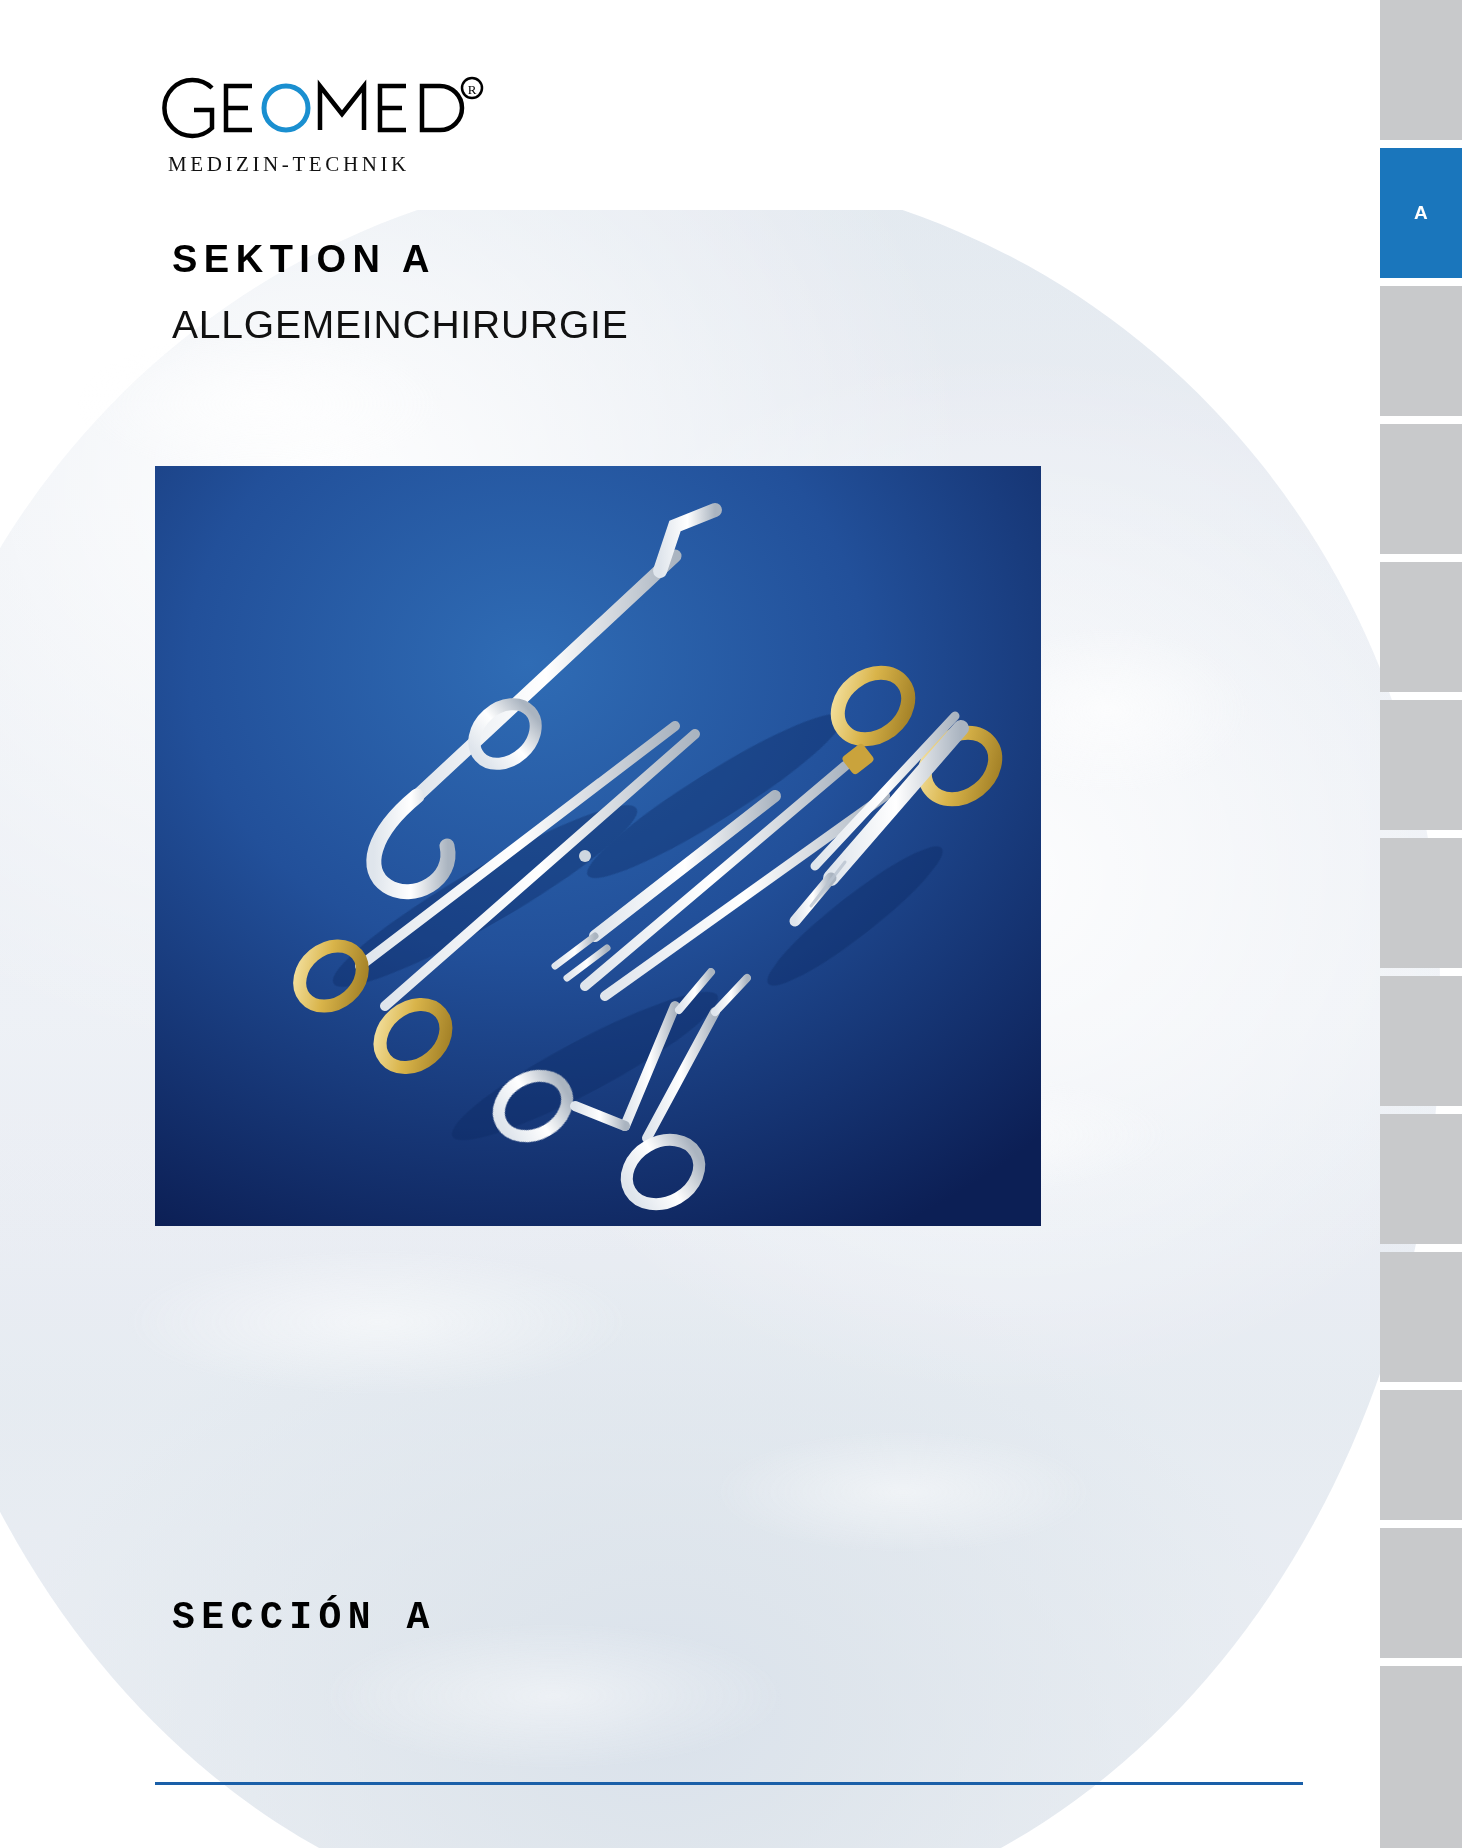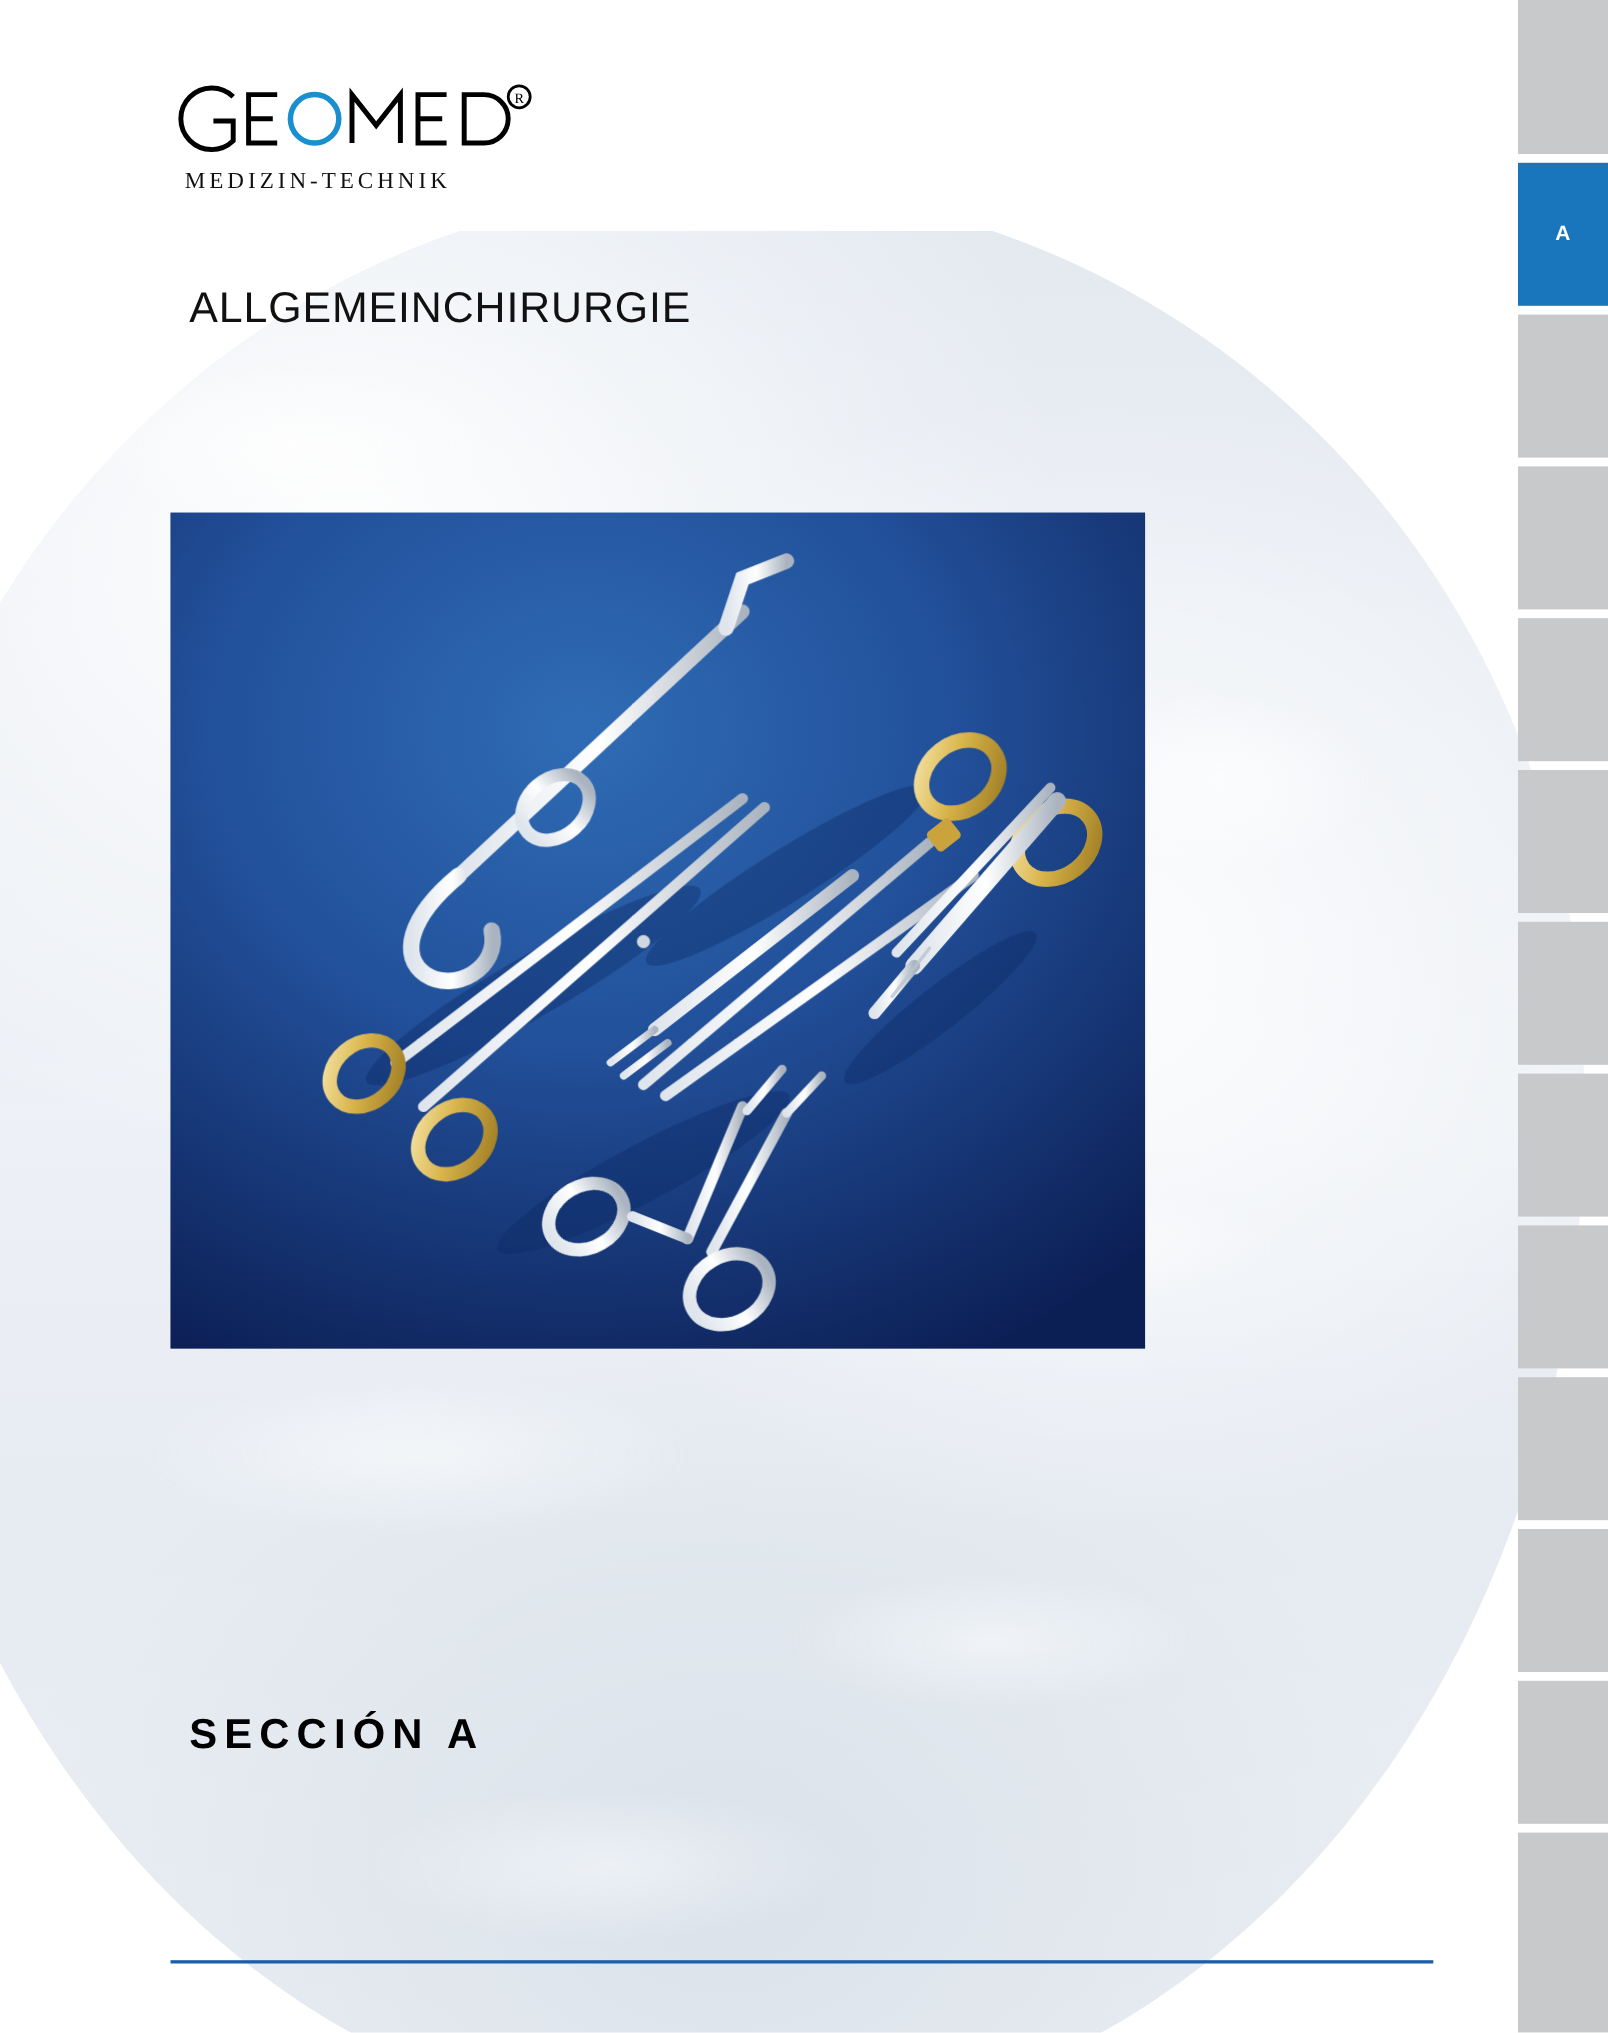--- a/index.html
+++ b/index.html
@@ -130,21 +130,21 @@
     font-weight: normal;
     letter-spacing: 0.8px;
     color: #111111;
     line-height: 1.2;
     margin-top: 20px;
     white-space: nowrap;
   }
 
   #heading-de { top: 238px; }
   #heading-en { top: 1336px; }
-  #heading-es { top: 1556px; }
+  #heading-es { top: 1596px; font-family: Liberation Mono, monospace; }
 
   
   .photo {
     position: absolute;
     left: 155px;
     top: 466px;
     width: 886px;
     height: 760px;
     background:
       radial-gradient(ellipse 85% 70% at 40% 28%, #2b63ad 0%, #23519a 35%, #17367a 70%, #0d2259 100%);
@@ -187,20 +187,21 @@
 
         <path d="M262 18 L280 18 A22 22 0 0 1 280 62 L262 62 Z"></path>
       </g>
       <circle cx="312" cy="20" r="10" fill="none" stroke="#000" stroke-width="2.5"></circle>
       <text x="312" y="26" font-family="Liberation Serif, serif" font-size="13" text-anchor="middle" fill="#000">R</text>
     </svg>
     <div class="logo-sub">MEDIZIN-TECHNIK</div>
   </div>
 
   <div class="heading-group" id="heading-de">
+    <div class="h-main">SEKTION  A</div>
     <div class="h-sub">ALLGEMEINCHIRURGIE</div>
   </div>
 
   <div class="photo">
     <svg class="photo-inner" viewBox="0 0 886 760" preserveAspectRatio="none">
       <defs>
         <linearGradient id="steel" x1="0" y1="0" x2="1" y2="1">
           <stop offset="0%" stop-color="#f2f5f8"></stop>
           <stop offset="40%" stop-color="#c3cad3"></stop>
           <stop offset="60%" stop-color="#eef2f6"></stop>

